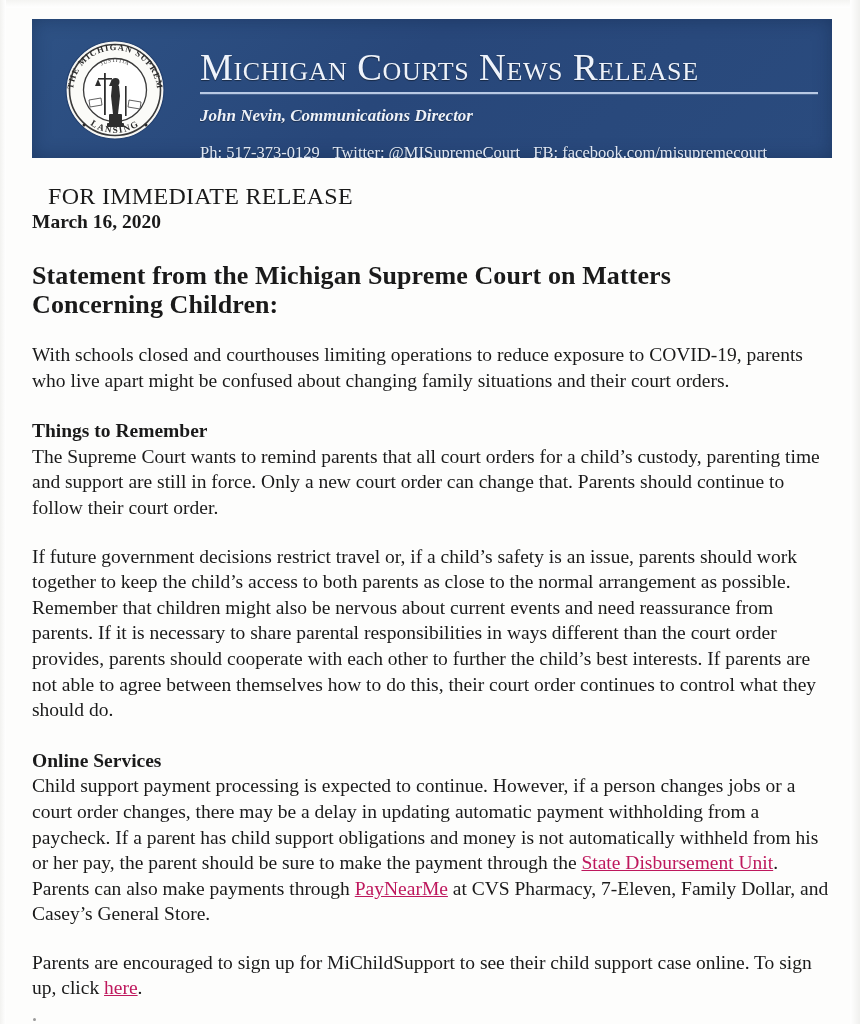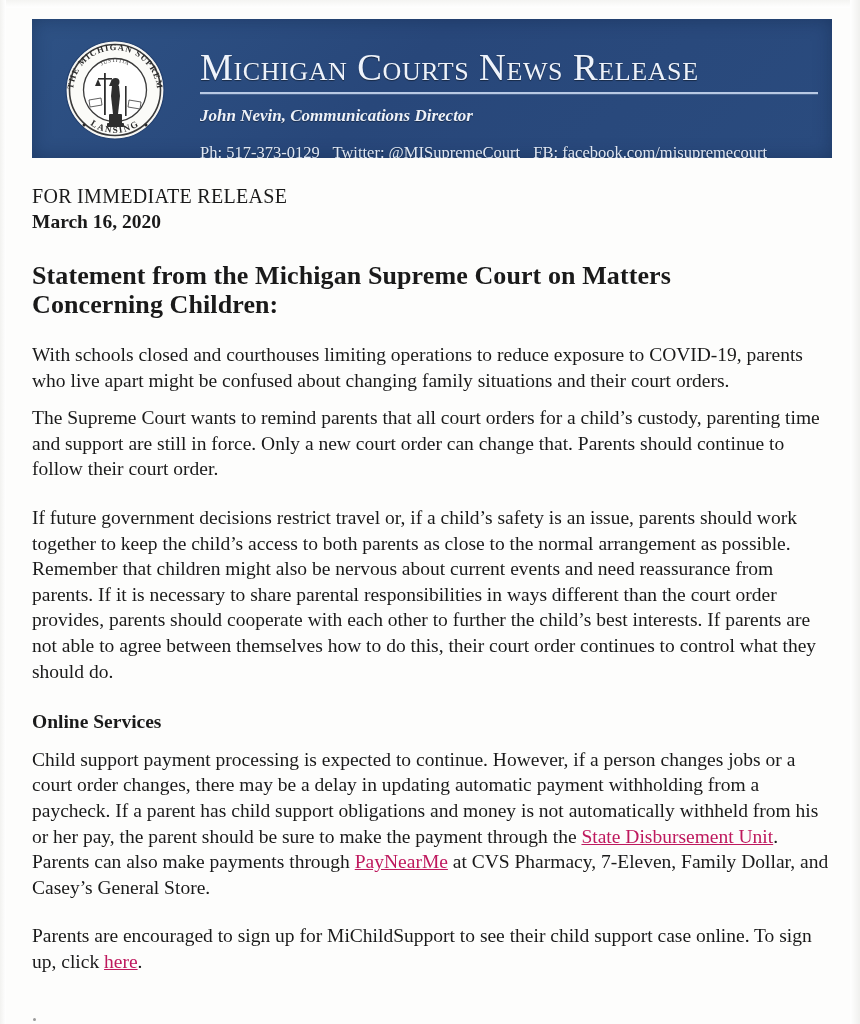--- a/index.html
+++ b/index.html
@@ -123,23 +123,24 @@
   .contact-line .sp { display: inline-block; width: 9px; }
 
   
   .body-area {
     position: absolute;
     left: 32px;
     top: 183px;
     width: 800px;
   }
   .release-flag {
-    font-size: 20px;
+    font-size: 24px;
     line-height: 26px;
     letter-spacing: 0.3px;
+    margin-left: 16px;
   }
   .release-date {
     font-size: 19.5px;
     line-height: 26px;
     font-weight: bold;
   }
 
   .headline {
     margin-top: 26px;
     font-size: 26px;
@@ -149,21 +150,21 @@
     max-width: 726px;
   }
 
   .para {
     margin-top: 23px;
     font-size: 19.5px;
     line-height: 25.6px;
     text-align: left;
     max-width: 802px;
   }
-  .para.tight { margin-top: 12px; }
+  .para.tight { margin-top: 0px; }
 
   .subhead {
     margin-top: 25px;
     font-size: 19.5px;
     line-height: 25.6px;
     font-weight: bold;
   }
 
   a.doclink, .doclink {
     color: #be185d;
@@ -254,20 +255,21 @@
 
   <div class="body-area">
 
     <div class="release-flag">FOR IMMEDIATE RELEASE</div>
     <div class="release-date">March 16, 2020</div>
 
     <div class="headline">Statement from the Michigan Supreme Court on Matters Concerning Children:</div>
 
     <div class="para">With schools closed and courthouses limiting operations to reduce exposure to COVID-19, parents who live apart might be confused about changing family situations and their court orders.</div>
 
+    <div class="subhead">Things to Remember</div>
     <div class="para tight">The Supreme Court wants to remind parents that all court orders for a child’s custody, parenting time and support are still in force.  Only a new court order can change that.  Parents should continue to follow their court order.</div>
     <div class="para">If future government decisions restrict travel or, if a child’s safety is an issue, parents should work together to keep the child’s access to both parents as close to the normal arrangement as possible.  Remember that children might also be nervous about current events and need reassurance from parents.  If it is necessary to share parental responsibilities in ways different than the court order provides, parents should cooperate with each other to further the child’s best interests.  If parents are not able to agree between themselves how to do this, their court order continues to control what they should do.</div>
 
     <div class="subhead">Online Services</div>
     <div class="para tight"><span>Child support payment processing is expected to continue.  However, if a person changes jobs or a court order changes, there may be a delay in updating automatic payment withholding from a paycheck.  If a parent has child support obligations and money is not automatically withheld from his or her pay, the parent should be sure to make the payment through the </span><a class="doclink">State Disbursement Unit</a><span>.  Parents can also make payments through </span><a class="doclink">PayNearMe</a><span> at CVS Pharmacy, 7-Eleven, Family Dollar, and Casey’s General Store.</span></div>
 
     <div class="para"><span>Parents are encouraged to sign up for MiChildSupport to see their child support case online.  To sign up, click </span><a class="doclink">here</a><span>.</span></div>
 
   </div>
 

